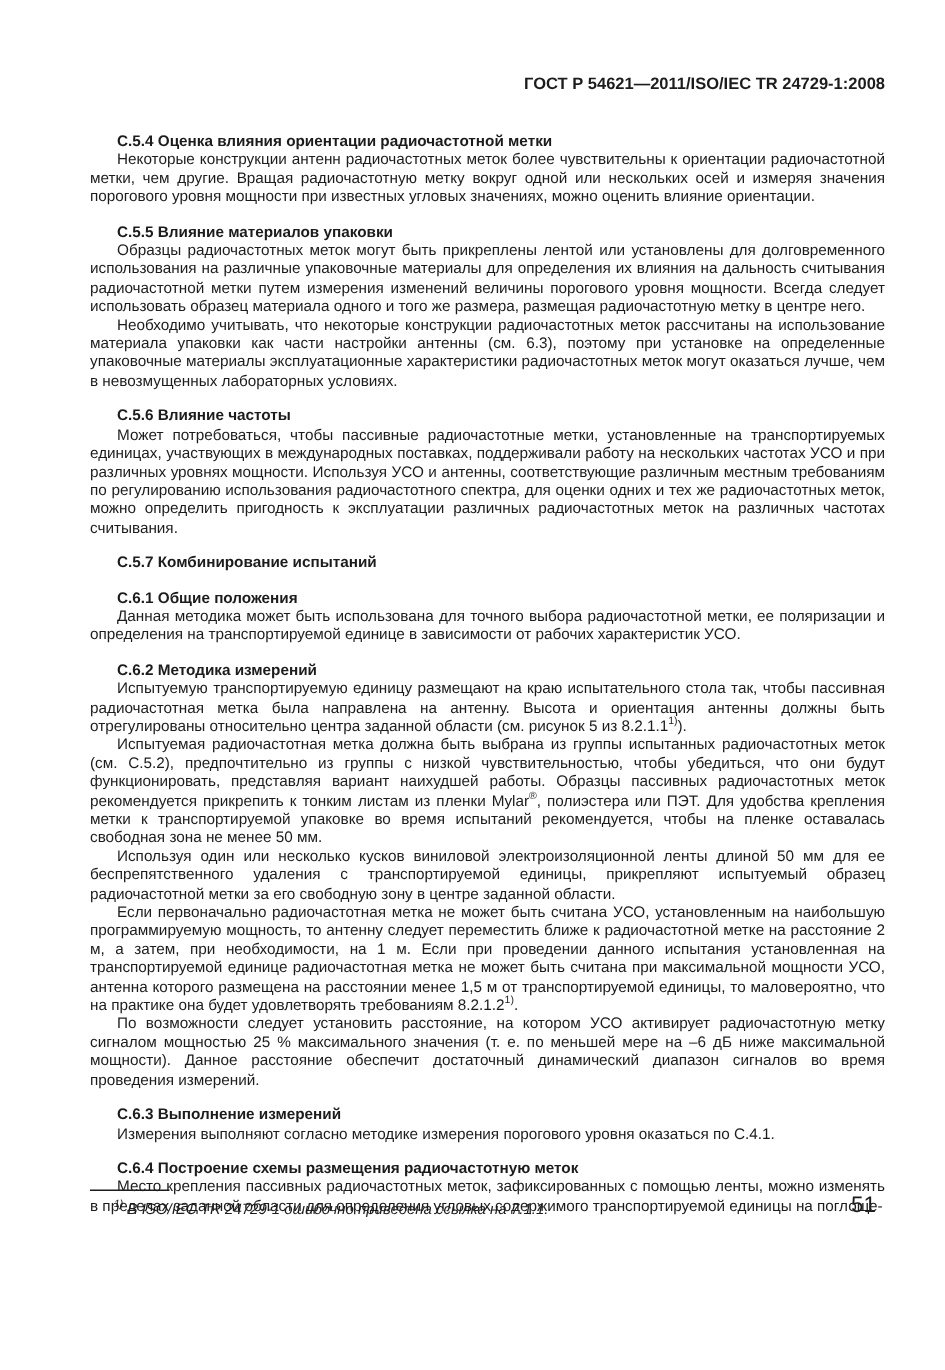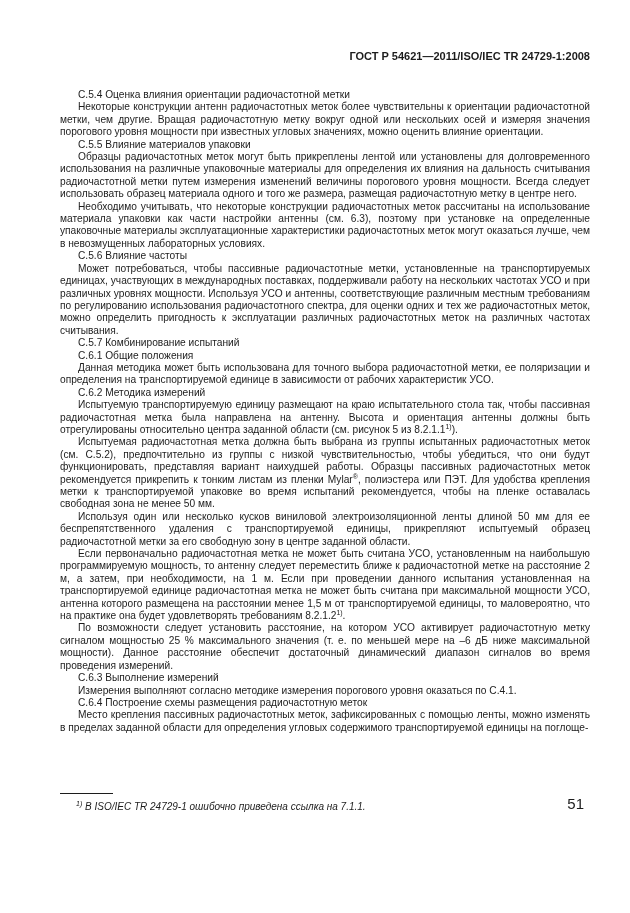--- a/index.html
+++ b/index.html
@@ -27,22 +27,23 @@
   }
   .doc-body {
     font-size: 10.2px;
     line-height: 12.4px;
   }
   .para {
     text-indent: 18px;
     text-align: justify;
   }
   .para.heading {
-    font-weight: normal;
+    font-weight: bold;
     text-align: left;
+    margin-top: 11px;
   }
   sup {
     font-size: 7px;
     line-height: 0;
     vertical-align: super;
   }
   .footnote-block {
     position: absolute;
     left: 60px;
     top: 793px;

